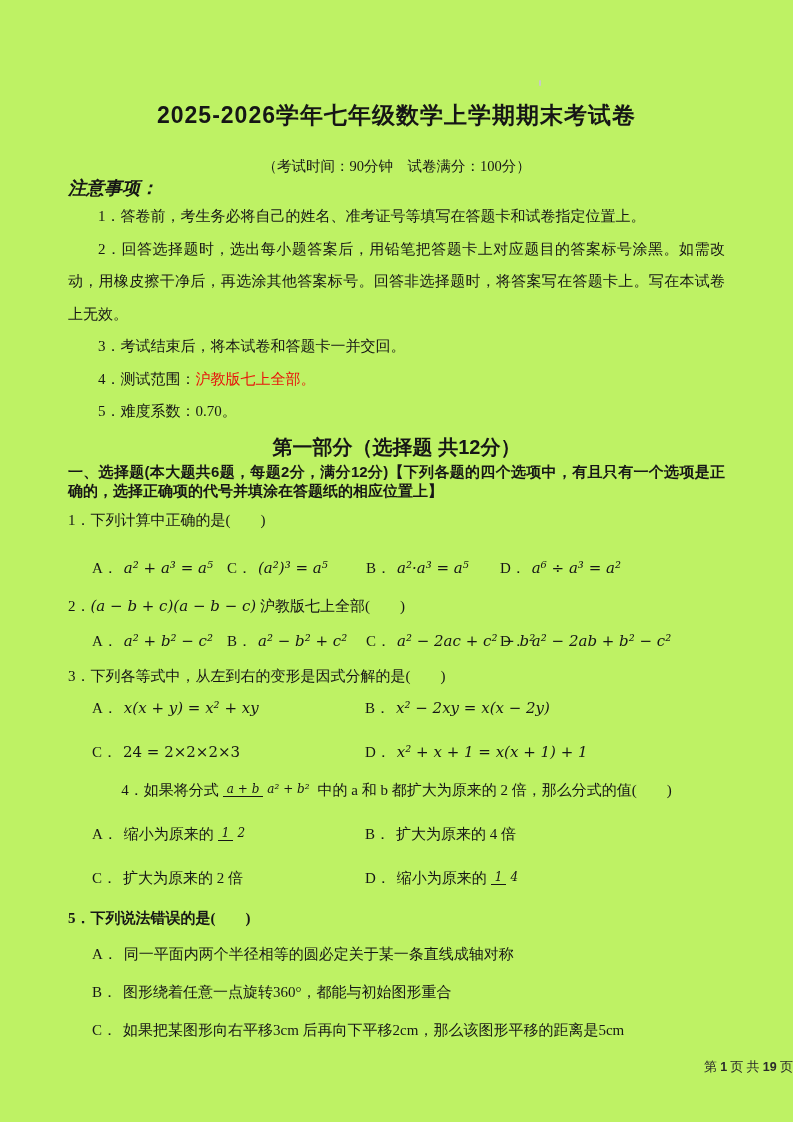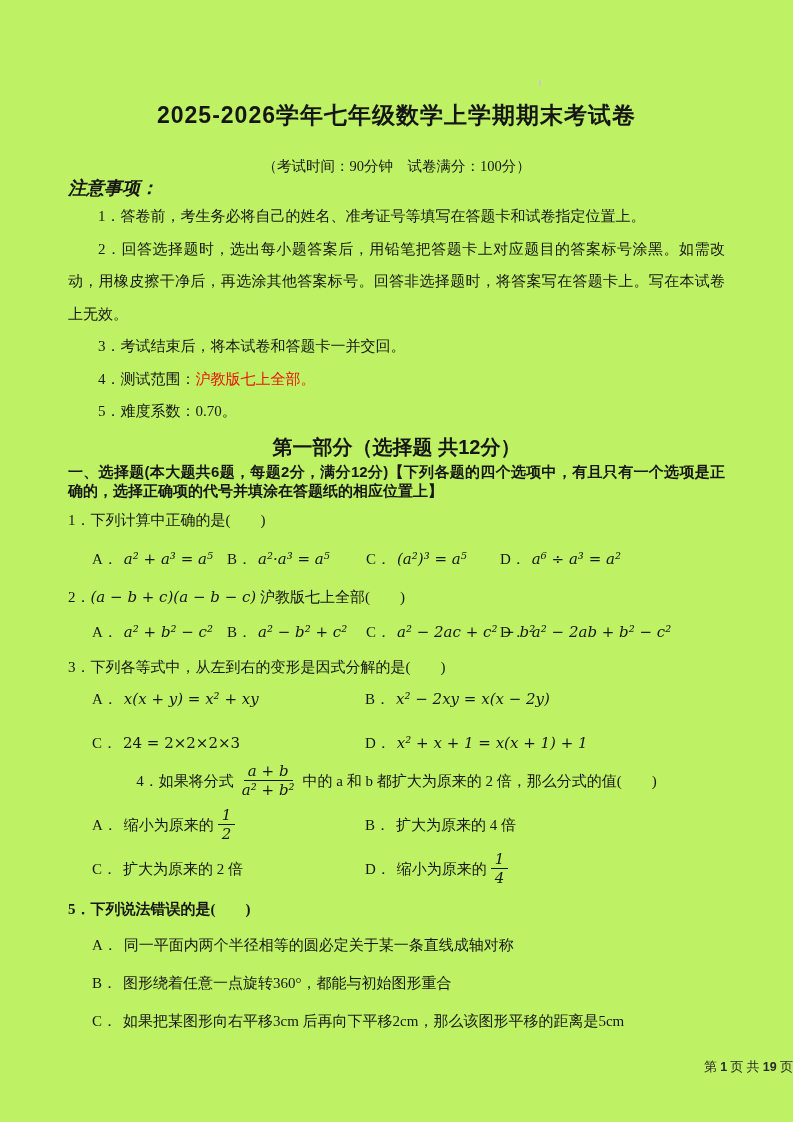--- a/index.html
+++ b/index.html
@@ -63,23 +63,23 @@
   .olabel{font-family:"Liberation Serif","DejaVu Serif",serif;margin-right:6px;}
   .optrow{display:flex;margin:0 0 0 24px;line-height:30px;}
   .optrow .opt{white-space:nowrap;}
   .cols4 .opt:nth-child(1){width:135px;}
   .cols4 .opt:nth-child(2){width:139px;}
   .cols4 .opt:nth-child(3){width:134px;}
   .cols2 .opt:nth-child(1){width:273px;}
   .flexline{display:flex;align-items:center;height:42px;justify-content:center;}
   .fracline{display:flex;align-items:center;height:38px;}
   .frac{
-    display:inline-flex;flex-direction:column;align-items:center;
+    display:inline-flex;flex-direction:row;align-items:center;
     font-family:"DejaVu Serif","Liberation Serif",serif;font-style:italic;
-    font-size:15px;line-height:1.2;margin:0 4px;vertical-align:middle;
+    font-size:12px;line-height:1.2;margin:0 4px;vertical-align:middle;
   }
   .frac .fnum{border-bottom:1px solid #161616;padding:0 4px;}
   .frac .fden{padding:0 4px;}
   .footer{
     position:absolute;left:0;top:1058px;width:100%;
     text-align:right;font-size:13px;color:#2a2a2a;
   }
   .footer b{font-family:"Liberation Sans","DejaVu Sans",sans-serif;font-size:12.5px;}
   .stray-mark{
     position:absolute;left:539px;top:80px;width:2px;height:6px;
@@ -103,24 +103,24 @@
       <p>3．考试结束后，将本试卷和答题卡一并交回。</p>
       <p><span>4．测试范围：</span><span class="red">沪教版七上全部。</span></p>
       <p>5．难度系数：0.70。</p>
     </div>
 
     <div class="section-heading hei">第一部分（选择题 共12分）</div>
     <p class="intro hei">一、选择题(本大题共6题，每题2分，满分12分)【下列各题的四个选项中，有且只有一个选项是正确的，选择正确项的代号并填涂在答题纸的相应位置上】</p>
 
     <div>
       <p class="stem mt">1．下列计算中正确的是(　　)</p>
-      <div class="optrow cols4" style="margin-top:9px;">
+      <div class="optrow cols4" style="margin-top:18px;">
         <span class="opt"><span class="olabel">A．</span><span class="math">a² + a³ = a⁵</span></span>
+        <span class="opt"><span class="olabel">C．</span><span class="math">(a²)³ = a⁵</span></span>
         <span class="opt"><span class="olabel">B．</span><span class="math">a²·a³ = a⁵</span></span>
-        <span class="opt"><span class="olabel">C．</span><span class="math">(a²)³ = a⁵</span></span>
         <span class="opt"><span class="olabel">D．</span><span class="math">a⁶ ÷ a³ = a²</span></span>
       </div>
     </div>
 
     <div>
       <p class="stem" style="margin-top:8px;">
         <span>2．</span><span class="math">(a − b + c)(a − b − c)</span><span> 沪教版七上全部(　　)</span>
       </p>
       <div class="optrow cols4" style="margin-top:5px;">
         <span class="opt"><span class="olabel">A．</span><span class="math">a² + b² − c²</span></span>

